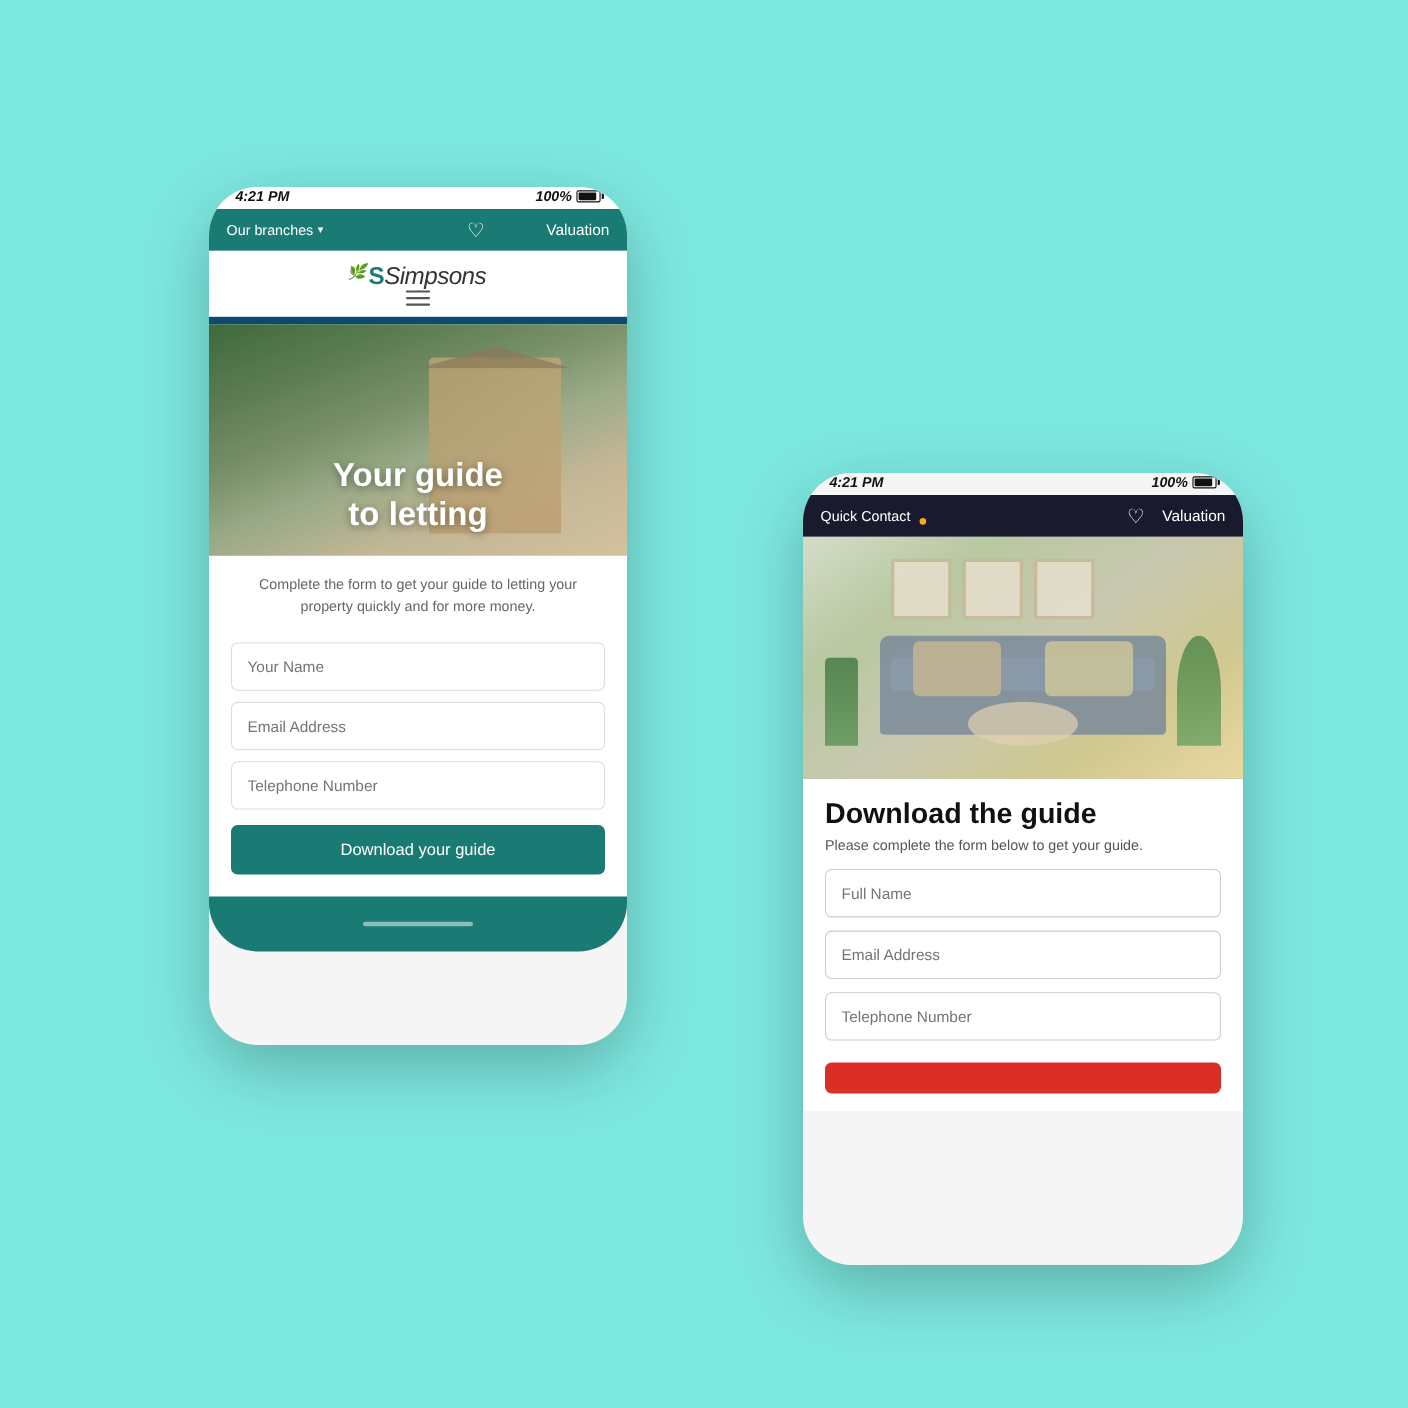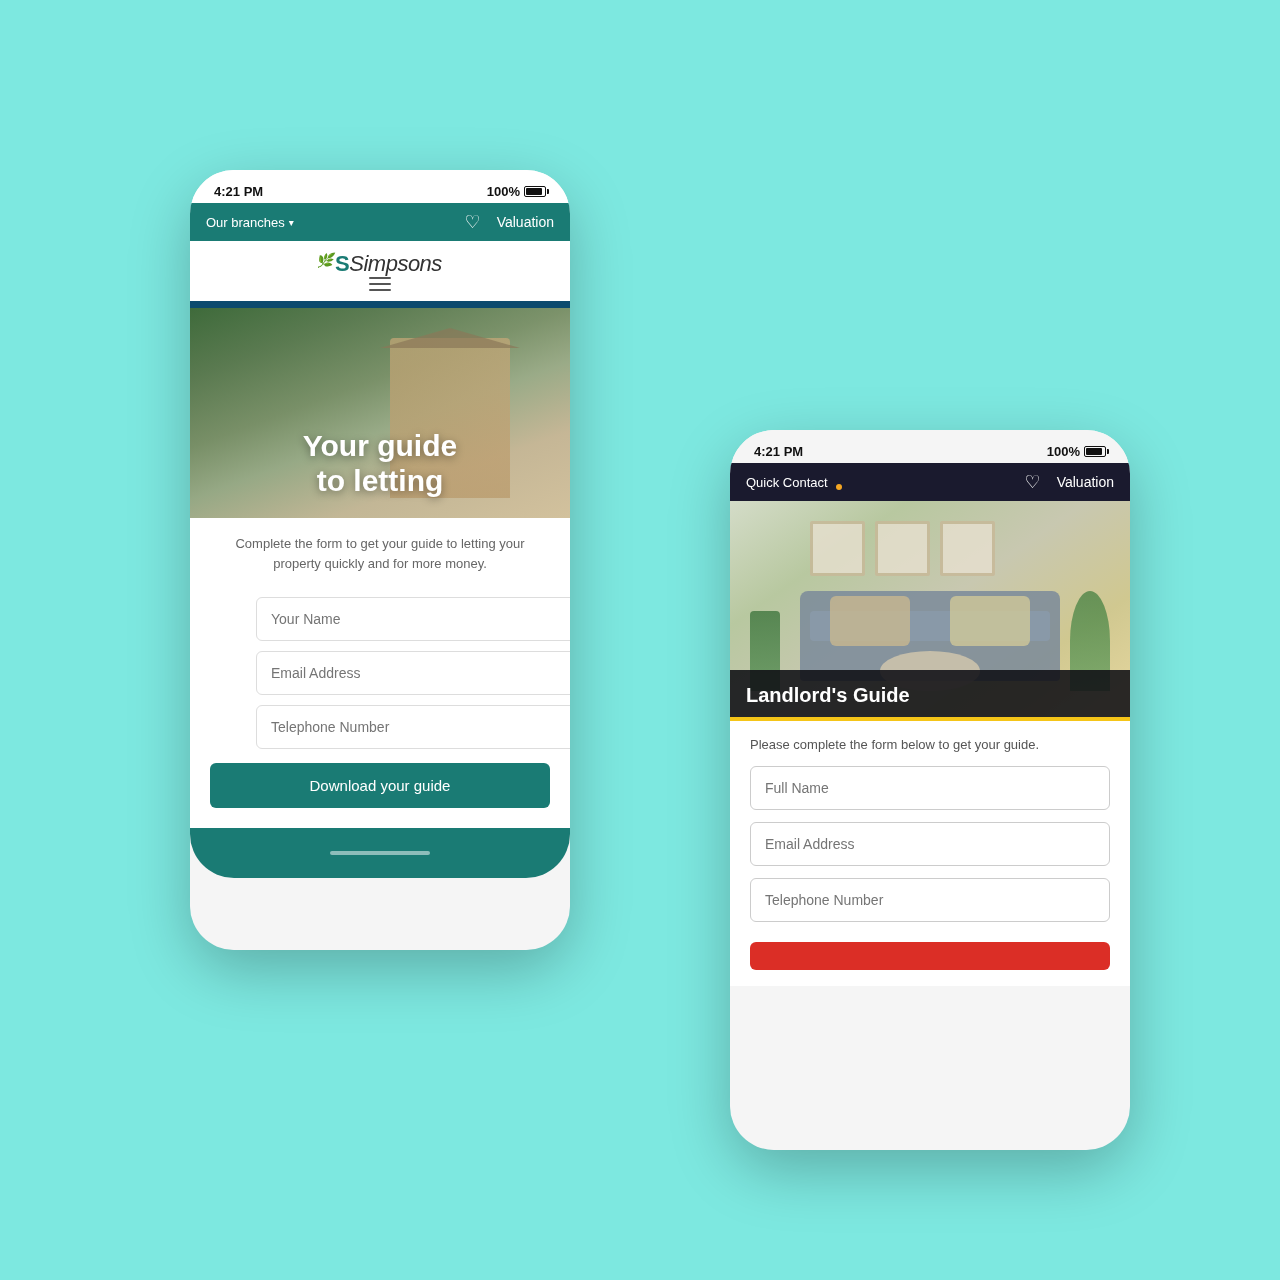--- a/index.html
+++ b/index.html
@@ -51,24 +51,25 @@
       height: 720px;
       right: 60px;
       top: 340px;
     }
 
     
     .status-bar {
       display: flex;
       justify-content: space-between;
       align-items: center;
-      padding: 14px 24px 4px;
+      padding: 1px 24px 4px;
       background: white;
       font-size: 13px;
       font-weight: 600;
+      font-style: italic;
     }
 
     .status-bar .time { color: #111; }
     .status-bar .battery-area {
       display: flex;
       align-items: center;
       gap: 4px;
       font-size: 13px;
       color: #111;
     }
@@ -104,20 +105,21 @@
 
     
     .nav-teal {
       background: #1a7b74;
       display: flex;
       align-items: center;
       padding: 8px 16px;
       color: white;
       font-size: 13px;
       min-height: 38px;
+      gap: 40px;
     }
 
     .nav-teal .branches {
       display: flex;
       align-items: center;
       gap: 4px;
       font-weight: 400;
     }
 
     .nav-teal .heart {
@@ -271,21 +273,20 @@
     .form-input {
       width: 100%;
       padding: 13px 14px;
       border: 1px solid #ddd;
       border-radius: 6px;
       font-size: 14px;
       color: #ef4444;
       background: white;
       margin-bottom: 10px;
       outline: none;
-      margin-left: 46px;
     }
 
     .form-input-2 {
       width: 100%;
       padding: 13px 14px;
       border: 1px solid #ccc;
       border-radius: 6px;
       font-size: 14px;
       color: #aaa;
       background: white;
@@ -524,27 +525,24 @@
 
           <div style="position:absolute;bottom:30px;left:20px;width:30px;height:80px;background:linear-gradient(#2d6a30,#4a8a4a);border-radius:4px 4px 0 0;opacity:0.7;"></div>
 
           <div style="position:absolute;bottom:30px;right:20px;width:40px;height:100px;background:linear-gradient(#3a7a3a,#5a9a5a);border-radius:50% 50% 0 0;opacity:0.7;"></div>
 
           <div style="position:absolute;top:20px;left:80px;width:55px;height:55px;background:#e8e0d0;border:3px solid #c8b898;border-radius:2px;opacity:0.8;"></div>
           <div style="position:absolute;top:20px;left:145px;width:55px;height:55px;background:#e8e0d0;border:3px solid #c8b898;border-radius:2px;opacity:0.8;"></div>
           <div style="position:absolute;top:20px;left:210px;width:55px;height:55px;background:#e8e0d0;border:3px solid #c8b898;border-radius:2px;opacity:0.8;"></div>
         </div>
 
-        <div class="landlord-overlay">
-          <span class="guide-title">Landlord's Guide</span>
-          <div class="yellow-bar"></div>
-        </div>
       </div>
 
       <div class="form-section-2">
+        <h2 class="download-heading">Download the guide</h2>
         <p class="form-description-2">Please complete the form below to get your guide.</p>
 
         <input class="form-input-2" type="text" placeholder="Full Name" style="">
 
         <input class="form-input-2" type="email" placeholder="Email Address" style="">
 
         <input class="form-input-2" type="tel" placeholder="Telephone Number" style="">
 
         
         <button class="btn-red" style="margin-top:8px;opacity:0.95;"></button>

